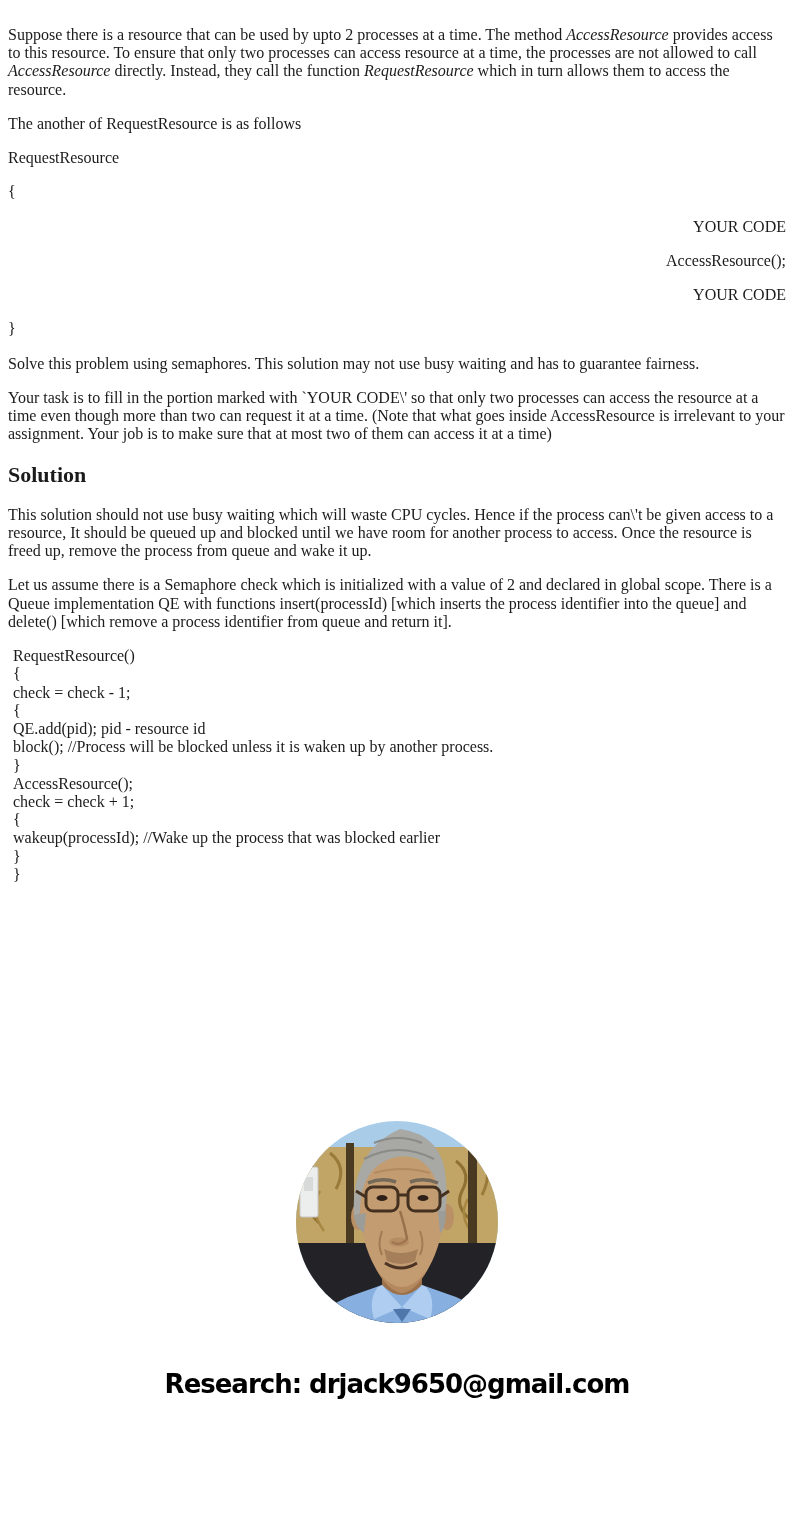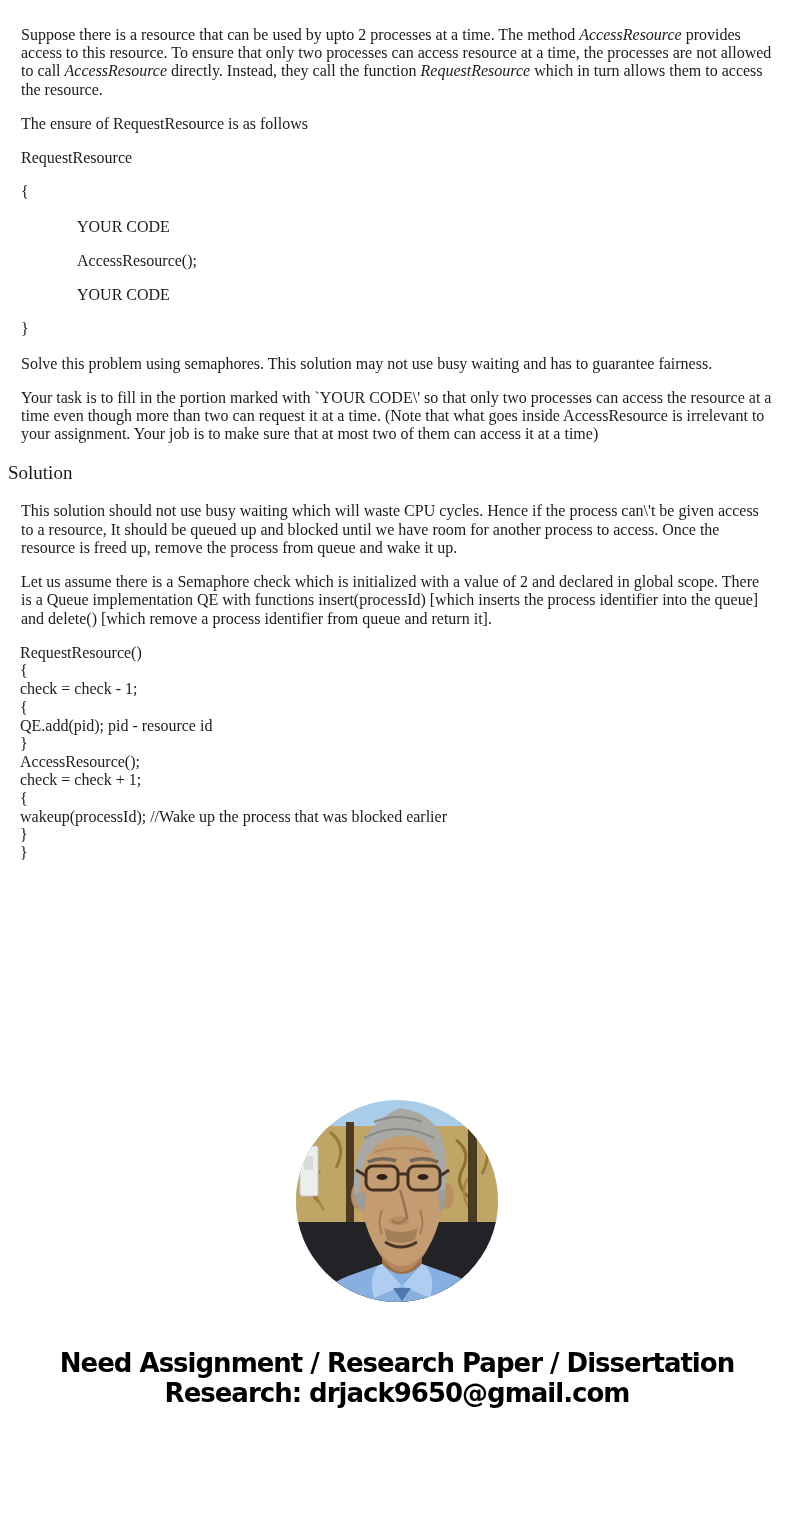--- a/index.html
+++ b/index.html
@@ -5,29 +5,29 @@
   html, body { margin: 0; padding: 0; }
   body {
     width: 794px;
     min-height: 1523px;
     background: #ffffff;
     color: #1b1b1b;
     font-family: "Liberation Serif", serif;
     font-size: 16px;
   }
   .doc { padding: 10px 8px 0 8px; }
-  .doc p { margin: 16px 13px; line-height: 1.14; }
-  .indent { padding-left: 56px; }
+  .doc p { margin: 16px 0; line-height: 1.14; }
+  .indent { padding-left: 56px; text-align: right; }
   .solution-heading {
-    font-size: 19px;
-    font-weight: normal;
+    font-size: 22px;
+    font-weight: bold;
     margin: 19px 0;
     line-height: 1.1;
   }
-  .code-block { margin: 16px 12px; line-height: 1.14; }
+  .code-block { margin: 16px 5px; line-height: 1.14; }
   .code-block div { min-height: 18px; }
   .avatar-wrap {
     margin-top: 237px;
     height: 202px;
     text-align: center;
   }
   .avatar-wrap svg { display: inline-block; }
   .page-footer {
     margin-top: 46px;
     padding-bottom: 30px;
@@ -40,21 +40,21 @@
     color: #000000;
   }
 </style>
 </head>
 <body>
 
 <main class="doc">
 
   <p><span>Suppose there is a resource that can be used by upto 2 processes at a time. The method </span><em>AccessResource</em><span> provides access to this resource. To ensure that only two processes can access resource at a time, the processes are not allowed to call </span><em>AccessResource</em><span> directly. Instead, they call the function </span><em>RequestResource</em><span> which in turn allows them to access the resource.</span></p>
 
-  <p>The ensure of RequestResource is as follows</p>
+  <p>The another of RequestResource is as follows</p>
 
   <p>RequestResource</p>
 
   <p>{</p>
   <p class="indent">YOUR CODE</p>
   <p class="indent">AccessResource();</p>
   <p class="indent">YOUR CODE</p>
   <p>}</p>
 
   <p>Solve this problem using semaphores. This solution may not use busy waiting and has to guarantee fairness.</p>
@@ -66,20 +66,21 @@
   <p>This solution should not use busy waiting which will waste CPU cycles. Hence if the process can\'t be given access to a resource, It should be queued up and blocked until we have room for another process to access. Once the resource is freed up, remove the process from queue and wake it up.</p>
 
   <p>Let us assume there is a Semaphore check which is initialized with a value of 2 and declared in global scope. There is a Queue implementation QE with functions insert(processId) [which inserts the process identifier into the queue] and delete() [which remove a process identifier from queue and return it].</p>
 
   <div class="code-block">
     <div>RequestResource()</div>
     <div>{</div>
     <div>check = check - 1;</div>
     <div>{</div>
     <div>QE.add(pid); pid - resource id</div>
+    <div>block(); //Process will be blocked unless it is waken up by another process.</div>
     <div>}</div>
     <div>AccessResource();</div>
     <div>check = check + 1;</div>
     <div>{</div>
     <div>wakeup(processId); //Wake up the process that was blocked earlier</div>
     <div>}</div>
     <div>}</div>
   </div>
 
   <div class="avatar-wrap">
@@ -150,17 +151,16 @@
         <path d="M86,110 Q81,124 86,134" stroke="#a37a54" stroke-width="2" fill="none"></path>
         <path d="M124,110 Q129,124 124,134" stroke="#a37a54" stroke-width="2" fill="none"></path>
 
         <path d="M88,128 Q105,136 122,128 L119,140 Q105,146 91,140 Z" fill="#8c6647" opacity="0.55"></path>
         <path d="M89,142 Q105,152 121,142" stroke="#4c3424" stroke-width="3" fill="none"></path>
       </g>
     </svg>
   </div>
 
   <footer class="page-footer">
-    <div>Need Assignment / Research Paper / Dissertation</div>
     <div>Research: drjack9650@gmail.com</div>
   </footer>
 
 </main>
 
 </body></html>

